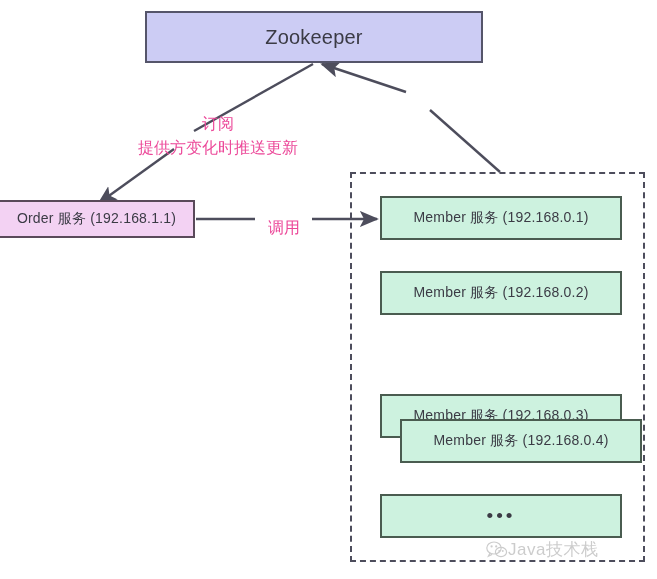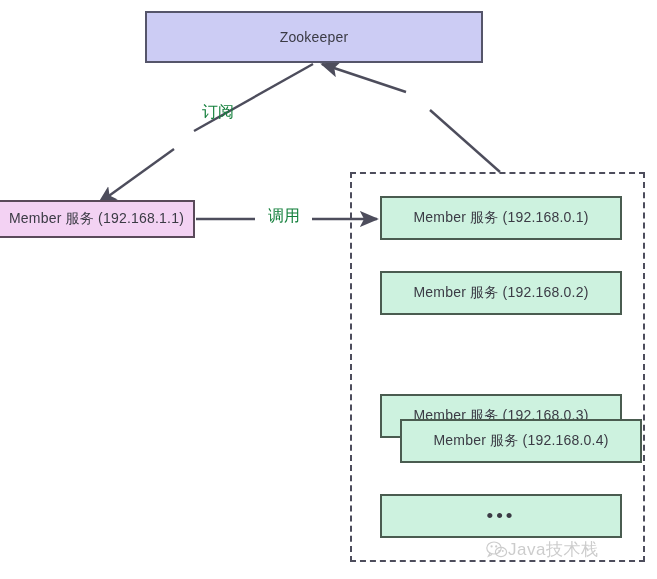--- a/index.html
+++ b/index.html
@@ -29,21 +29,21 @@
     letter-spacing: 0.2px;
     white-space: nowrap;
   }
   #zookeeper-node {
     left: 145px;
     top: 11px;
     width: 338px;
     height: 52px;
     background: #ccccf4;
     border-color: #55556a;
-    font-size: 14px;
+    font-size: 20px;
   }
   #order-node {
     left: -2px;
     top: 200px;
     width: 197px;
     height: 38px;
     background: #f3d2f3;
     border-color: #5a4a5a;
   }
   .member-node {
@@ -69,24 +69,25 @@
     top: 172px;
     width: 295px;
     height: 390px;
     box-sizing: border-box;
     border: 2px dashed #4d4d5c;
     background: transparent;
   }
   .edge-label {
     position: absolute;
     font-size: 16px;
-    color: #15803d;
+    color: #ec4899;
     white-space: nowrap;
     text-align: center;
     line-height: 1.5;
+    margin-top: 12px;
   }
   #label-subscribe {
     left: 108px;
     top: 100px;
     width: 220px;
   }
   #label-register {
     left: 333px;
     top: 104px;
     width: 160px;
@@ -147,41 +148,42 @@
       <path d="M196,219 L255,219" stroke="#4d4d5c" stroke-width="2.4" fill="none"></path>
       <path d="M312,219 L377,219" stroke="#4d4d5c" stroke-width="2.4" fill="none" marker-end="url(#arrow)"></path>
     </g>
   </svg>
 
   <div class="node" id="zookeeper-node">
     <span class="node-label">Zookeeper</span>
   </div>
 
   <div class="node" id="order-node">
-    <span class="node-label">Member 服务 (192.168.1.1)</span>
+    <span class="node-label">Order 服务 (192.168.1.1)</span>
   </div>
 
   <div class="node member-node" id="member-node-0">
     <span class="node-label">Member 服务 (192.168.0.1)</span>
   </div>
   <div class="node member-node" id="member-node-1">
     <span class="node-label">Member 服务 (192.168.0.2)</span>
   </div>
   <div class="node member-node" id="member-node-2">
     <span class="node-label">Member 服务 (192.168.0.3)</span>
   </div>
   <div class="node member-node" id="member-node-3">
     <span class="node-label">Member 服务 (192.168.0.4)</span>
   </div>
   <div class="node member-node" id="member-node-4">
     <span class="node-label">•••</span>
   </div>
 
   <div class="edge-label" id="label-subscribe">
     <div>订阅</div>
+    <div>提供方变化时推送更新</div>
   </div>
   <div class="edge-label" id="label-invoke">调用</div>
 
   <div id="watermark">
     <svg width="22" height="18" viewBox="0 0 22 18" xmlns="http://www.w3.org/2000/svg">
       <ellipse cx="8" cy="7" rx="7.2" ry="6" fill="none" stroke="#8f8f8f" stroke-width="1.2"></ellipse>
       <path d="M4,12 L2.4,15.2 L6,13.4" fill="none" stroke="#8f8f8f" stroke-width="1.2"></path>
       <circle cx="5.6" cy="5.4" r="1.1" fill="#8f8f8f"></circle>
       <circle cx="10.2" cy="5.4" r="1.1" fill="#8f8f8f"></circle>
       <ellipse cx="15" cy="11" rx="5.6" ry="4.6" fill="none" stroke="#8f8f8f" stroke-width="1.2"></ellipse>

